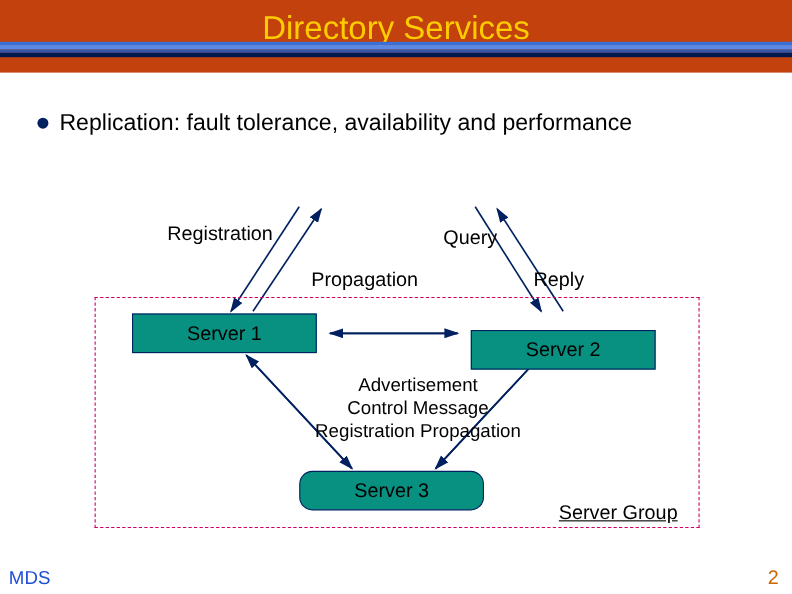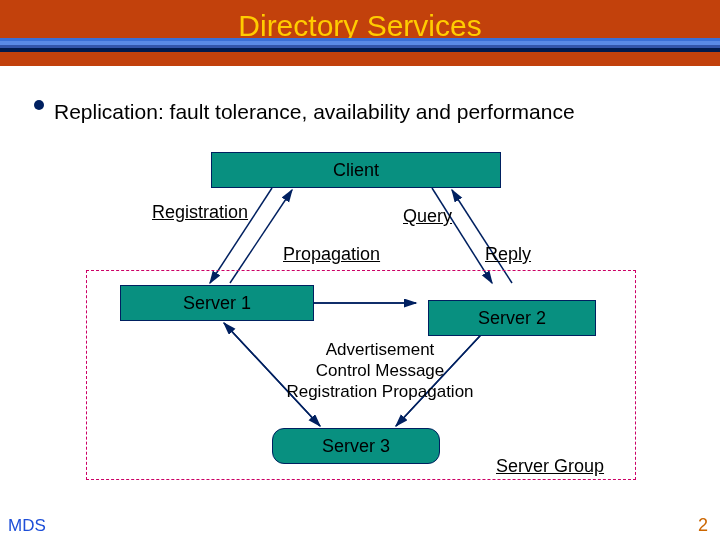--- a/index.html
+++ b/index.html
@@ -29,21 +29,21 @@
     height: 14px;
   }
   .stripes div { width: 100%; }
   .s1 { height: 3px; background: #3a6fd6; }
   .s2 { height: 4px; background: #5a8ae6; }
   .s3 { height: 3px; background: #3355aa; }
   .s4 { height: 4px; background: #001a4d; }
   .bullet-row {
     position: absolute;
     top: 100px; left: 34px; right: 30px;
-    display: flex; 
+    display: flex; align-items: center;
     font-size: 21px;
     color: #002060;
   }
   .bullet-dot {
     width: 10px; height: 10px;
     border-radius: 50%;
     background: #002060;
     margin-right: 10px; flex: none;
   }
   .bullet-text { color: #000; }
@@ -55,40 +55,39 @@
     position: absolute;
     border: 1.5px solid #002060;
     background: #089080;
     color: #000;
     font-size: 18px;
     display: flex;
     align-items: center;
     justify-content: center;
   }
   .client { left: 211px; top: 12px; width: 290px; height: 36px; }
-  .server1 { left: 120px; top: 145px; width: 194px; height: 36px; }
+  .server1 { left: 120px; top: 145px; width: 168px; height: 36px; }
   .server2 { left: 428px; top: 160px; width: 168px; height: 36px; }
   .server3 { left: 272px; top: 288px; width: 168px; height: 36px; border-radius: 12px; }
   .group {
     position: absolute;
     border: 1.5px dashed #cc0066;
     left: 86px; top: 130px; width: 550px; height: 210px;
   }
   .label {
     position: absolute;
     font-size: 18px;
     color: #000;
     white-space: nowrap;
-    text-decoration: underline;
   }
   .lbl-reg { left: 152px; top: 62px; }
   .lbl-query { left: 403px; top: 66px; }
   .lbl-ack { left: 283px; top: 104px; }
   .lbl-reply { left: 485px; top: 104px; }
-  .lbl-group { left: 496px; top: 316px; text-decoration: underline; }
+  .lbl-group { left: 508px; top: 316px; text-decoration: underline; }
   .msg {
     position: absolute;
     left: 280px; top: 199px; width: 200px;
     text-align: center;
     font-size: 17px;
     line-height: 21px;
   }
   svg.arrows {
     position: absolute;
     left: 0; top: 0; width: 100%; height: 100%;
@@ -145,23 +144,20 @@
     <path d="M 300 163 L 416 163" stroke="#002060" stroke-width="1.5" fill="none" marker-end="url(#ah)"></path>
     <path d="M 416 163 L 300 163" stroke="#002060" stroke-width="1.5" fill="none" marker-end="url(#ah)"></path>
 
     <path d="M 224 183 L 320 286" stroke="#002060" stroke-width="1.5" fill="none" marker-end="url(#ah)"></path>
     <path d="M 320 286 L 224 183" stroke="#002060" stroke-width="1.5" fill="none" marker-end="url(#ah)"></path>
 
     <path d="M 492 183 L 396 286" stroke="#002060" stroke-width="1.5" fill="none" marker-end="url(#ah)"></path>
     <path d="M 396 286 L 492 183" stroke="#002060" stroke-width="1.5" fill="none" marker-end="url(#ah)"></path>
   </svg>
 
-  <div class="box client">
-    <span>Client</span>
-  </div>
 
   <div class="group"></div>
 
   <div class="box server1">
     <span>Server 1</span>
   </div>
   <div class="box server2">
     <span>Server 2</span>
   </div>
   <div class="box server3">

